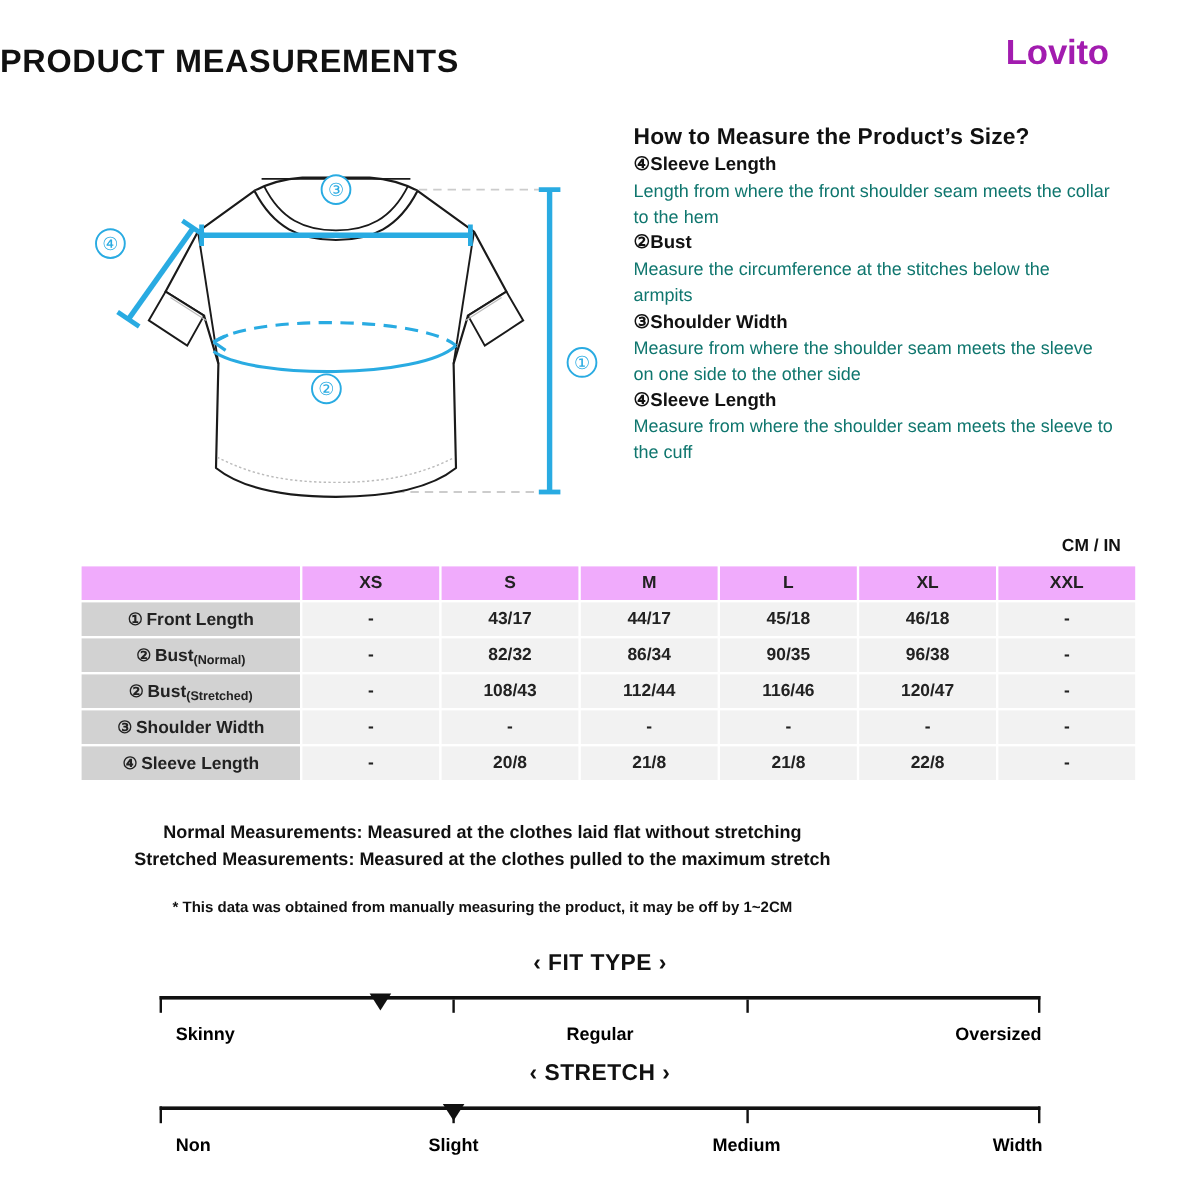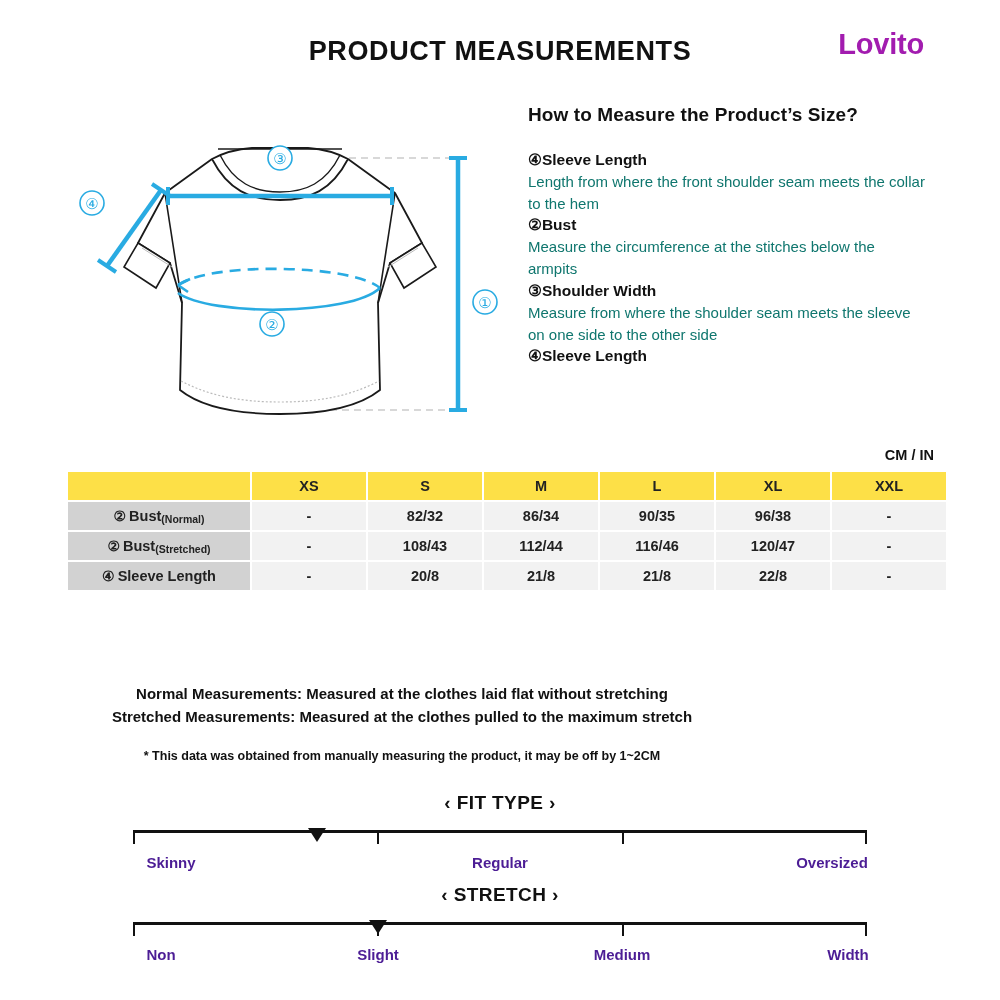--- a/index.html
+++ b/index.html
@@ -15,21 +15,20 @@
     color: #1a1a1a;
     overflow: hidden;
   }
 
   
   #header-title {
     position: absolute;
     left: 0;
     top: 36px;
     width: 1000px;
-    text-align: center;
     font-size: 27px;
     font-weight: bold;
     letter-spacing: 0.6px;
     color: #111;
   }
   #brand-logo {
     position: absolute;
     right: 76px;
     top: 28px;
     font-size: 29px;
@@ -51,21 +50,21 @@
   #howto {
     position: absolute;
     left: 528px;
     top: 104px;
     width: 400px;
   }
   #howto-title {
     font-size: 19px;
     font-weight: bold;
     color: #111;
-    margin-bottom: 24px;
+    margin-bottom: 2px;
     letter-spacing: 0.1px;
   }
   .howto-item { margin-bottom: 1px; }
   .howto-term {
     font-size: 15.5px;
     font-weight: bold;
     color: #111;
     line-height: 1.35;
   }
   .howto-desc {
@@ -98,21 +97,21 @@
     height: 28px;
     font-size: 14.5px;
     font-weight: bold;
     text-align: center;
     color: #222;
     padding: 0;
   }
   #size-table col.label-col { width: 182px; }
   #size-table col.size-col  { width: 114px; }
   th.corner-cell, th.size-head {
-    background: #fde047;
+    background: #f0abfc;
     height: 30px;
   }
   td.row-label {
     background: #d2d2d2;
     text-align: left;
     padding-left: 10px;
     font-size: 15px;
     font-weight: normal;
     color: #1a1a1a;
   }
@@ -201,21 +200,21 @@
     position: relative;
     width: 734px;
     margin: 6px auto 0 auto;
     height: 22px;
   }
   .scale-label {
     position: absolute;
     top: 0;
     font-size: 15px;
     font-weight: bold;
-    color: #4c1d95;
+    color: #000000;
     transform: translateX(-50%);
     white-space: nowrap;
   }
 </style>
 </head>
 <body>
 
 <div id="header-title">PRODUCT MEASUREMENTS</div>
 <div id="brand-logo">Lovito</div>
 
@@ -289,20 +288,21 @@
   <div class="howto-item">
     <div class="howto-term">②Bust</div>
     <div class="howto-desc">Measure the circumference at the stitches below the armpits</div>
   </div>
   <div class="howto-item">
     <div class="howto-term">③Shoulder Width</div>
     <div class="howto-desc">Measure from where the shoulder seam meets the sleeve on one side to the other side</div>
   </div>
   <div class="howto-item">
     <div class="howto-term">④Sleeve Length</div>
+    <div class="howto-desc">Measure from where the shoulder seam meets the sleeve to the cuff</div>
   </div>
 </div>
 
 <div id="units-label">CM / IN</div>
 
 <table id="size-table">
   <colgroup>
     <col class="label-col">
     <col class="size-col">
       <col class="size-col">
@@ -318,38 +318,60 @@
       <th class="size-head">S</th>
       <th class="size-head">M</th>
       <th class="size-head">L</th>
       <th class="size-head">XL</th>
       <th class="size-head">XXL</th>
     </tr>
   </thead>
   <tbody>
     <tr>
       <td class="row-label">
+        <span class="circ-num">①</span><span>Front Length</span>
+      </td>
+      <td class="value-cell">-</td>
+      <td class="value-cell">43/17</td>
+      <td class="value-cell">44/17</td>
+      <td class="value-cell">45/18</td>
+      <td class="value-cell">46/18</td>
+      <td class="value-cell">-</td>
+    </tr>
+    <tr>
+      <td class="row-label">
         <span class="circ-num">②</span><span>Bust</span><span class="sub-note">(Normal)</span>
       </td>
       <td class="value-cell">-</td>
       <td class="value-cell">82/32</td>
       <td class="value-cell">86/34</td>
       <td class="value-cell">90/35</td>
       <td class="value-cell">96/38</td>
       <td class="value-cell">-</td>
     </tr>
     <tr>
       <td class="row-label">
         <span class="circ-num">②</span><span>Bust</span><span class="sub-note">(Stretched)</span>
       </td>
       <td class="value-cell">-</td>
       <td class="value-cell">108/43</td>
       <td class="value-cell">112/44</td>
       <td class="value-cell">116/46</td>
       <td class="value-cell">120/47</td>
+      <td class="value-cell">-</td>
+    </tr>
+    <tr>
+      <td class="row-label">
+        <span class="circ-num">③</span><span>Shoulder Width</span>
+      </td>
+      <td class="value-cell">-</td>
+      <td class="value-cell">-</td>
+      <td class="value-cell">-</td>
+      <td class="value-cell">-</td>
+      <td class="value-cell">-</td>
       <td class="value-cell">-</td>
     </tr>
     <tr>
       <td class="row-label">
         <span class="circ-num">④</span><span>Sleeve Length</span>
       </td>
       <td class="value-cell">-</td>
       <td class="value-cell">20/8</td>
       <td class="value-cell">21/8</td>
       <td class="value-cell">21/8</td>

